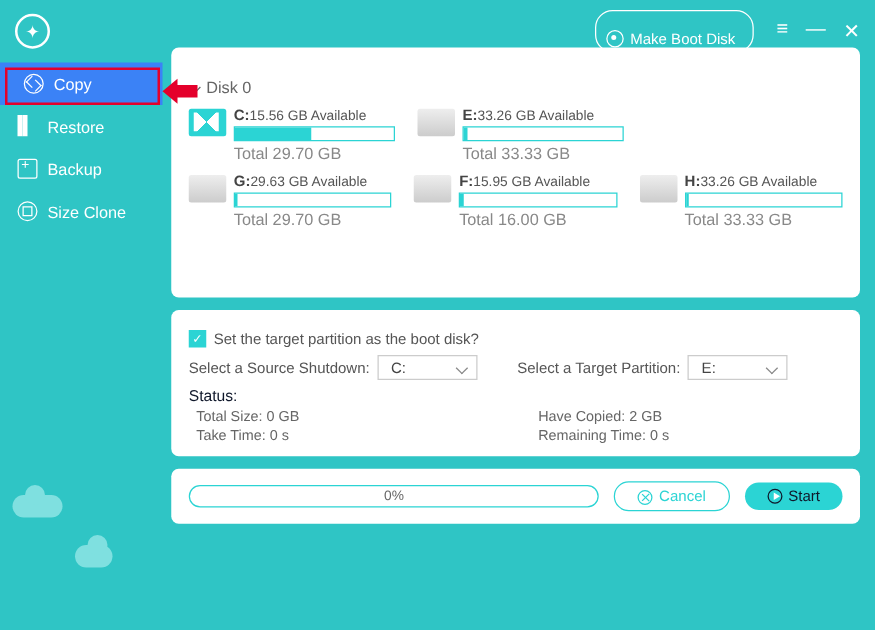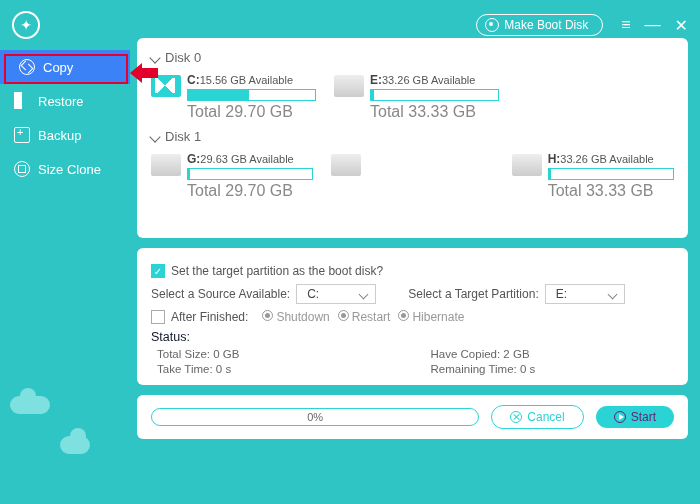--- a/index.html
+++ b/index.html
@@ -2,21 +2,21 @@
 <html><head>
 <meta charset="utf-8">
 <style>
 * { box-sizing: border-box; margin: 0; padding: 0; font-family: Arial, sans-serif; }
 body { width: 700px; height: 504px; background: #2fc5c5; position: relative; overflow: hidden; }
 
 .titlebar { height: 50px; display: flex; align-items: center; padding: 0 12px; color: #fff; }
 .titlebar .logo { width: 28px; height: 28px; border-radius: 50%; border: 2px solid #fff; display: flex; align-items: center; justify-content: center; font-size: 14px; margin-right: 6px; }
 .titlebar .brand { font-size: 15px; line-height: 1.1; }
 .titlebar .spacer { flex: 1; }
-.titlebar .boot { border: 1px solid #fff; border-radius: 14px; padding: 3px 14px 3px 8px; font-size: 12px; display: flex; align-items: center; gap: 5px; cursor: pointer; }
+.titlebar .boot { border: 1px solid #fff; border-radius: 14px; padding: 15px 14px 3px 8px; font-size: 12px; display: flex; align-items: center; gap: 5px; cursor: pointer; }
 .titlebar .boot .ic { width: 14px; height: 14px; border: 1.4px solid #fff; border-radius: 50%; position: relative; }
 .titlebar .boot .ic::after { content:''; position:absolute; left:3px; top:3px; width:4px; height:4px; background:#fff; border-radius:50%; }
 .titlebar .winctl { display: flex; gap: 14px; margin-left: 18px; font-size: 16px; }
 .titlebar .winctl span { cursor: pointer; }
 
 .sidebar { position: absolute; left: 0; top: 50px; width: 130px; bottom: 0; color: #fff; }
 .sidebar .item { height: 34px; display: flex; align-items: center; padding-left: 14px; font-size: 13px; cursor: pointer; gap: 8px; }
 .sidebar .item.active { background: #3b82f6; padding-left: 19px; }
 .sidebar .ic { width: 16px; height: 16px; display:inline-block; }
 .ic-copy { border:1.6px solid #fff; border-radius:50%; position:relative; }
@@ -28,52 +28,52 @@
 .ic-restore span{border:1.3px solid #fff;}
 .ic-clone{border:1.5px solid #fff;border-radius:50%;position:relative;}
 .ic-clone::after{content:'';position:absolute;left:3px;top:3px;width:6px;height:6px;border:1.3px solid #fff;}
 
 .arrow { position:absolute; left:130px; top:63px; width:28px; height:20px; z-index:5; }
 .arrow .shaft{position:absolute;left:8px;top:5px;width:20px;height:10px;background:#e4002b;}
 .arrow .head{position:absolute;left:0;top:0;width:0;height:0;border-right:12px solid #e4002b;border-top:10px solid transparent;border-bottom:10px solid transparent;}
 .highlight-box{position:absolute;left:4px;top:54px;width:124px;height:30px;border:2.5px solid #e4002b;z-index:5;pointer-events:none;}
 
 .content { position:absolute; left:137px; right:12px; top:38px; bottom:12px; }
-.panel { background:#fff; border-radius:6px; padding:10px 14px; margin-bottom:10px; color:#555; font-size:12px; }
+.panel { background:#fff; border-radius:6px; padding:22px 14px; margin-bottom:10px; color:#555; font-size:12px; }
 .panel.disks{height:200px;}
 .disk-header{font-size:13px;color:#666;margin:2px 0 8px;display:flex;align-items:center;gap:4px;cursor:pointer;}
 .chev{display:inline-block;width:8px;height:8px;border-left:1.5px solid #666;border-bottom:1.5px solid #666;transform:rotate(-45deg);margin-right:2px;}
 .part-row{display:flex;gap:18px;margin-bottom:8px;flex-wrap:nowrap;}
 .part{display:flex;gap:6px;width:165px;}
 .drive-ic{width:30px;height:22px;background:linear-gradient(180deg,#eee,#ccc);border-radius:2px;position:relative;flex-shrink:0;margin-top:2px;}
 .drive-ic.win{background:#2bd4d4;}
 .drive-ic.win::before{content:'';position:absolute;left:4px;top:3px;width:20px;height:15px;background:conic-gradient(from 45deg,#fff 0 90deg,transparent 0 180deg,#fff 0 270deg,transparent 0);}
 .part-info{flex:1;min-width:0;}
 .part-title{font-size:11px;color:#555;white-space:nowrap;}
 .part-title b{font-weight:bold;font-size:12px;color:#444;}
 .bar{height:12px;border:1px solid #2bd4d4;margin:2px 0;position:relative;background:#fff;}
 .bar .fill{height:100%;background:#2bd4d4;}
-.total{font-size:16px;color:#888;}
+.total{font-size:13px;color:#888;}
 
 .panel.opts{padding:10px 14px;}
 .row{display:flex;align-items:center;gap:6px;margin:6px 0;font-size:12px;color:#555;}
 .chk{width:14px;height:14px;background:#2bd4d4;display:inline-flex;align-items:center;justify-content:center;color:#fff;font-size:10px;}
 .chk.empty{background:#fff;border:1px solid #aaa;}
 .sel{border:1px solid #ccc;padding:2px 28px 2px 10px;font-size:12px;color:#444;position:relative;min-width:80px;cursor:pointer;}
 .sel::after{content:'';position:absolute;right:8px;top:6px;width:6px;height:6px;border-left:1.2px solid #888;border-bottom:1.2px solid #888;transform:rotate(-45deg);}
 .radio{width:11px;height:11px;border:1.3px solid #999;border-radius:50%;display:inline-block;position:relative;margin-left:8px;}
 .radio::after{content:'';position:absolute;left:2px;top:2px;width:5px;height:5px;border-radius:50%;background:#999;}
 .status-grid{display:grid;grid-template-columns:1fr 1fr;font-size:11.5px;color:#666;gap:3px 30px;margin-top:4px;padding-left:6px;}
 .status-title{font-size:12.5px;color:#0f172a;margin-top:6px;}
 
 .footer{background:#fff;border-radius:6px;padding:10px 14px;display:flex;align-items:center;gap:12px;}
 .progress{flex:1;height:18px;border:1px solid #2bd4d4;border-radius:10px;display:flex;align-items:center;justify-content:center;font-size:11px;color:#666;}
 .btn{border-radius:13px;padding:4px 18px;font-size:12px;display:flex;align-items:center;gap:5px;cursor:pointer;}
-.btn.cancel{border:1px solid #2bd4d4;color:#2bd4d4;background:#fff;}
-.btn.start{background:#2bd4d4;color:#701a75;}
+.btn.cancel{border:1px solid #2bd4d4;color:#2bd4d4;background:#fff;align-items:flex-end;}
+.btn.start{background:#2bd4d4;color:#0f172a;}
 .btn .ci{width:12px;height:12px;border:1.3px solid currentColor;border-radius:50%;position:relative;}
 .btn.cancel .ci::before,.btn.cancel .ci::after{content:'';position:absolute;left:5px;top:1px;width:1.3px;height:8px;background:currentColor;}
 .btn.cancel .ci::before{transform:rotate(45deg);} .btn.cancel .ci::after{transform:rotate(-45deg);}
 .btn.start .ci::after{content:'';position:absolute;left:4px;top:2px;width:0;height:0;border-left:5px solid #fff;border-top:3px solid transparent;border-bottom:3px solid transparent;}
 
 .bg-deco{position:absolute;left:0;right:0;bottom:0;height:120px;pointer-events:none;overflow:hidden;}
 .cloud{position:absolute;width:40px;height:18px;background:#7fe0e0;border-radius:10px;}
 .cloud::before{content:'';position:absolute;left:10px;top:-8px;width:16px;height:16px;background:#7fe0e0;border-radius:50%;}
 </style>
 </head>
@@ -135,64 +135,65 @@
           <div class="drive-ic"></div>
           <div class="part-info">
             <div class="part-title"><b>E:</b>33.26 GB Available</div>
             <div class="bar">
               <div class="fill" style="width:2%"></div>
             </div>
             <div class="total">Total 33.33 GB</div>
           </div>
         </div>
       </div>
-      <div class="disk-header"><span class="chev"></span>Disk 1</div>
       <div class="part-row">
         <div class="part">
           <div class="drive-ic"></div>
           <div class="part-info">
             <div class="part-title"><b>G:</b>29.63 GB Available</div>
             <div class="bar">
               <div class="fill" style="width:2%"></div>
             </div>
             <div class="total">Total 29.70 GB</div>
           </div>
         </div>
         <div class="part">
           <div class="drive-ic"></div>
+          <div class="part-info">
+            <div class="part-title"><b>F:</b>15.95 GB Available</div>
+            <div class="bar">
+              <div class="fill" style="width:2%"></div>
+            </div>
+            <div class="total">Total 16.00 GB</div>
+          </div>
         </div>
         <div class="part">
           <div class="drive-ic"></div>
           <div class="part-info">
             <div class="part-title"><b>H:</b>33.26 GB Available</div>
             <div class="bar">
               <div class="fill" style="width:2%"></div>
             </div>
             <div class="total">Total 33.33 GB</div>
           </div>
         </div>
       </div>
     </div>
 
   <div class="panel opts">
     <div class="row">
       <span class="chk">✓</span>
       <span>Set the target partition as the boot disk?</span>
     </div>
     <div class="row">
-      <span>Select a Source Available:</span>
+      <span>Select a Source Shutdown:</span>
       <span class="sel">C:</span>
       <span style="width:20px"></span>
       <span>Select a Target Partition:</span>
       <span class="sel">E:</span>
-    </div>
-    <div class="row">
-      <span class="chk empty"></span>
-      <span>After Finished:</span>
-      <span id="after-opts"><span class="radio"></span><span style="margin-left: 3px; color: rgb(153, 153, 153);">Shutdown</span><span class="radio"></span><span style="margin-left: 3px; color: rgb(153, 153, 153);">Restart</span><span class="radio"></span><span style="margin-left: 3px; color: rgb(153, 153, 153);">Hibernate</span></span>
     </div>
     <div class="status-title">Status:</div>
     <div class="status-grid">
       <span>Total Size: 0 GB</span>
       <span>Have Copied: 2 GB</span>
       <span>Take Time: 0 s</span>
       <span>Remaining Time: 0 s</span>
     </div>
   </div>
 

